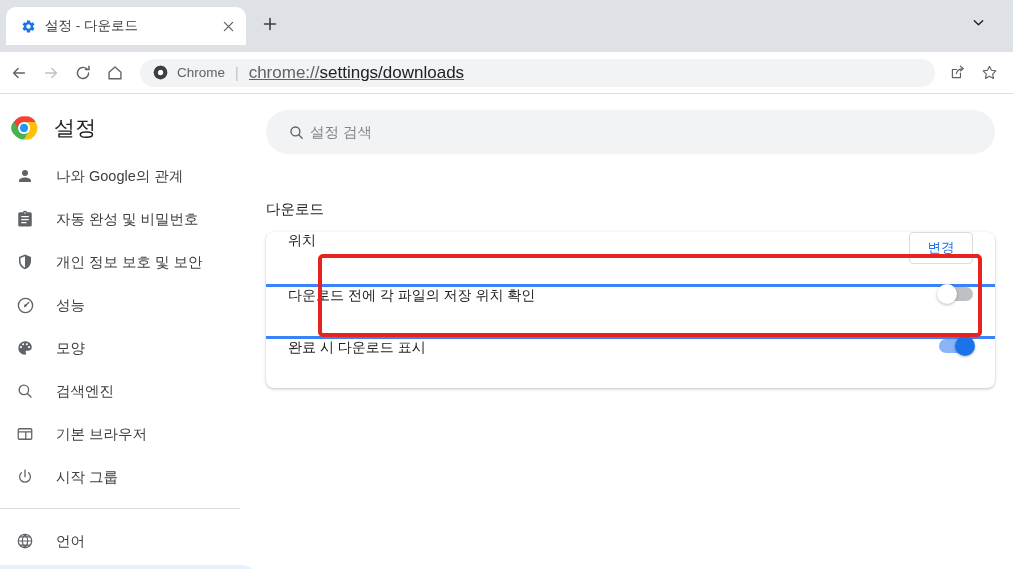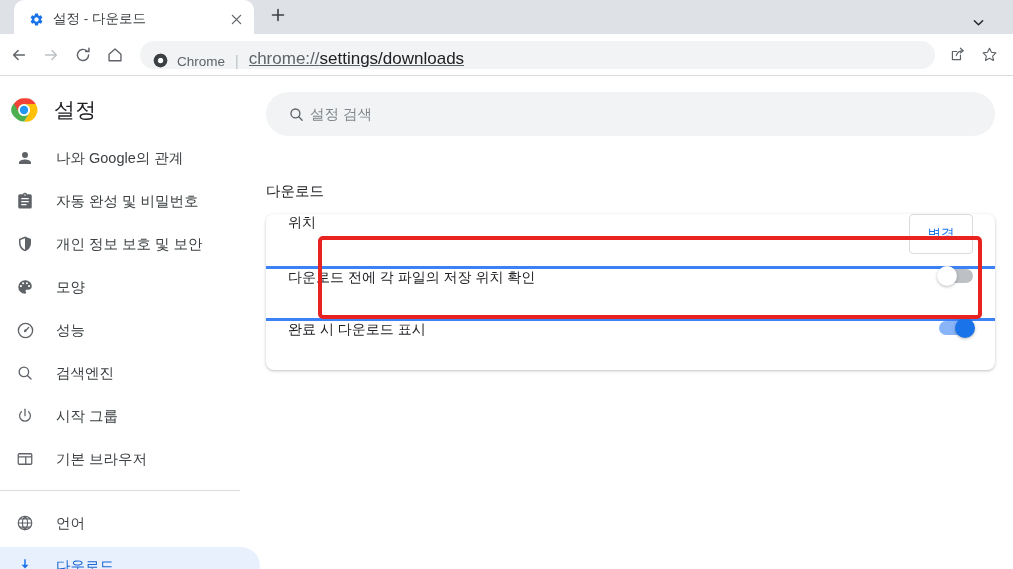--- a/index.html
+++ b/index.html
@@ -14,25 +14,25 @@
 
   
   .browser {
     width: 1013px;
     height: 569px;
     position: relative;
     background: #ffffff;
   }
 
   .tabstrip {
-    height: 34px;
+    height: 52px;
     background: #dee1e6;
     display: flex;
-    align-items: flex-start;
-    padding-left: 14px;
+    align-items: center;
+    padding-left: 6px;
     position: relative;
   }
 
   .tab {
     height: 38px;
     width: 240px;
     background: #ffffff;
     border-radius: 10px 10px 0 0;
     display: flex;
     align-items: center;
@@ -103,21 +103,21 @@
     flex: 0 0 30px;
   }
   .nav-btn.disabled { color: #bdc1c6; }
 
   .omnibox {
     flex: 1;
     height: 28px;
     background: #f1f3f4;
     border-radius: 14px;
     display: flex;
-    align-items: flex-end;
+    align-items: center;
     padding: 0 12px;
     margin: 0 6px 0 8px;
     gap: 9px;
     min-width: 0;
   }
 
   .omni-icon {
     width: 16px; height: 16px;
     flex: 0 0 16px;
     display: flex; align-items: center; justify-content: center;
@@ -278,21 +278,21 @@
 
   .row-label {
     flex: 1;
     font-size: 14px;
     color: #202124;
     white-space: nowrap;
   }
 
   .btn-outline {
     min-width: 64px;
-    height: 40px;
+    height: 32px;
     border: 1px solid #dadce0;
     border-radius: 4px;
     background: #ffffff;
     color: #1a73e8;
     font-size: 13.5px;
     font-family: "Liberation Sans", sans-serif;
     display: flex;
     align-items: center;
     justify-content: center;
     padding: 4px 14px;
@@ -462,66 +462,66 @@
           <span class="nav-ico">
             <svg width="18" height="18" viewBox="0 0 24 24" fill="#5f6368">
                 <path d="M12 2 4 5.2v5.6c0 5 3.4 9.7 8 11 4.6-1.3 8-6 8-11V5.2L12 2zm0 2.2v15.4c-3.4-1.2-6-4.9-6-8.8V6.6l6-2.4z"></path>
               </svg>
           </span>
           <span class="nav-label">개인 정보 보호 및 보안</span>
         </div>
 
         <div class="nav-item">
           <span class="nav-ico">
-            <svg width="18" height="18" viewBox="0 0 24 24" fill="#5f6368">
-                <path d="M12 3a9 9 0 0 0 0 18c.9 0 1.6-.7 1.6-1.6 0-.4-.2-.8-.4-1.1-.3-.3-.4-.6-.4-1 0-.9.7-1.6 1.6-1.6H16a5 5 0 0 0 5-5c0-4.1-4-7.7-9-7.7zM6.6 12.2a1.4 1.4 0 1 1 0-2.8 1.4 1.4 0 0 1 0 2.8zm2.9-3.9a1.4 1.4 0 1 1 0-2.8 1.4 1.4 0 0 1 0 2.8zm5 0a1.4 1.4 0 1 1 0-2.8 1.4 1.4 0 0 1 0 2.8zm2.9 3.9a1.4 1.4 0 1 1 0-2.8 1.4 1.4 0 0 1 0 2.8z"></path>
-              </svg>
-          </span>
-          <span class="nav-label">모양</span>
-        </div>
-
-        <div class="nav-item">
-          <span class="nav-ico">
             <svg width="19" height="19" viewBox="0 0 24 24" fill="none" stroke="#5f6368" stroke-width="1.7">
               <circle cx="12" cy="12" r="9"></circle>
               <path d="M16 8.2 L10.8 13.4" stroke-linecap="round"></path>
               <circle cx="12" cy="12" r="1.5" fill="#5f6368" stroke="none"></circle>
             </svg>
           </span>
           <span class="nav-label">성능</span>
         </div>
 
         <div class="nav-item">
           <span class="nav-ico">
+            <svg width="18" height="18" viewBox="0 0 24 24" fill="#5f6368">
+                <path d="M12 3a9 9 0 0 0 0 18c.9 0 1.6-.7 1.6-1.6 0-.4-.2-.8-.4-1.1-.3-.3-.4-.6-.4-1 0-.9.7-1.6 1.6-1.6H16a5 5 0 0 0 5-5c0-4.1-4-7.7-9-7.7zM6.6 12.2a1.4 1.4 0 1 1 0-2.8 1.4 1.4 0 0 1 0 2.8zm2.9-3.9a1.4 1.4 0 1 1 0-2.8 1.4 1.4 0 0 1 0 2.8zm5 0a1.4 1.4 0 1 1 0-2.8 1.4 1.4 0 0 1 0 2.8zm2.9 3.9a1.4 1.4 0 1 1 0-2.8 1.4 1.4 0 0 1 0 2.8z"></path>
+              </svg>
+          </span>
+          <span class="nav-label">모양</span>
+        </div>
+
+        <div class="nav-item">
+          <span class="nav-ico">
             <svg width="18" height="18" viewBox="0 0 24 24" fill="none" stroke="#5f6368" stroke-width="1.8" stroke-linecap="round">
               <circle cx="10.5" cy="10.5" r="6.3"></circle>
                 <path d="M15.2 15.2 L20 20"></path>
             </svg>
           </span>
           <span class="nav-label">검색엔진</span>
         </div>
 
         <div class="nav-item">
           <span class="nav-ico">
+            <svg width="18" height="18" viewBox="0 0 24 24" fill="none" stroke="#5f6368" stroke-width="1.7">
+              <rect x="3" y="5" width="18" height="14" rx="1.4"></rect>
+              <path d="M3 9.3 H21 M13 9.3 V19"></path>
+            </svg>
+          </span>
+          <span class="nav-label">기본 브라우저</span>
+        </div>
+
+        <div class="nav-item">
+          <span class="nav-ico">
             <svg width="18" height="18" viewBox="0 0 24 24" fill="none" stroke="#5f6368" stroke-width="1.7" stroke-linecap="round">
               <path d="M12 3 V11.5"></path>
               <path d="M7.2 6.3 a7.2 7.2 0 1 0 9.6 0"></path>
             </svg>
           </span>
           <span class="nav-label">시작 그룹</span>
-        </div>
-
-        <div class="nav-item">
-          <span class="nav-ico">
-            <svg width="18" height="18" viewBox="0 0 24 24" fill="none" stroke="#5f6368" stroke-width="1.7">
-              <rect x="3" y="5" width="18" height="14" rx="1.4"></rect>
-              <path d="M3 9.3 H21 M13 9.3 V19"></path>
-            </svg>
-          </span>
-          <span class="nav-label">기본 브라우저</span>
         </div>
 
         <div class="nav-sep"></div>
 
         <div class="nav-item">
           <span class="nav-ico">
             <svg width="18" height="18" viewBox="0 0 24 24" fill="none" stroke="#5f6368" stroke-width="1.6">
               <circle cx="12" cy="12" r="9"></circle>
               <path d="M3 12 H21 M12 3 a13 13 0 0 1 0 18 a13 13 0 0 1 0 -18 M5 6.4 h14 M5 17.6 h14"></path>
             </svg>

